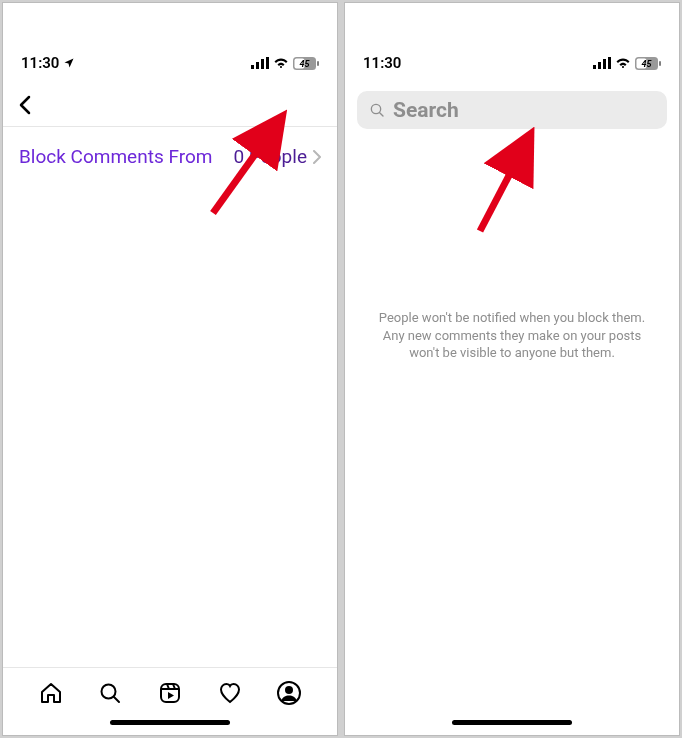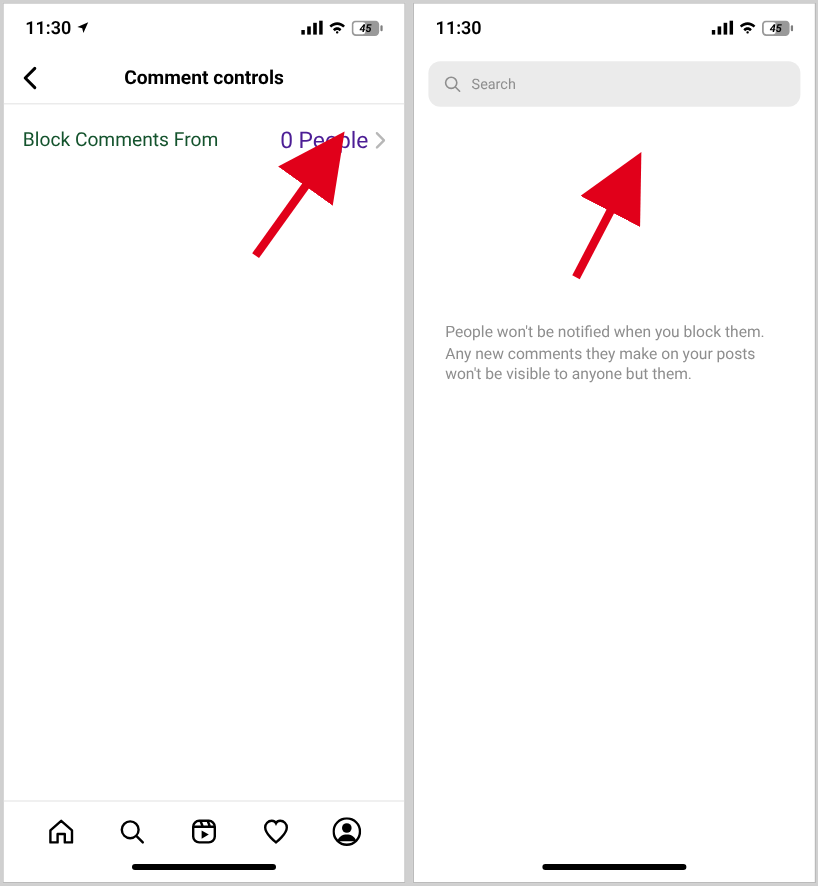--- a/index.html
+++ b/index.html
@@ -29,20 +29,21 @@
   
   .status-bar {
     height: 40px;
     display: flex;
     justify-content: space-between;
     align-items: center;
     padding: 0 18px;
     font-size: 15px;
     font-weight: 600;
     color: #000;
+    margin-top: 40px;
   }
   .status-left { display: flex; align-items: center; gap: 4px; }
   .status-right { display: flex; align-items: center; gap: 4px; font-style: italic; }
   .status-right svg { display: block; }
 
   
   .header {
     height: 44px;
     display: flex;
     align-items: center;
@@ -68,41 +69,42 @@
   }
 
   
   .list-row {
     display: flex;
     justify-content: space-between;
     align-items: center;
     padding: 18px 16px;
     cursor: pointer;
   }
-  .row-label { font-size: 16px; color: #14532d; }
+  .row-label { font-size: 19px; color: #6d28d9; }
   .row-value-wrap { display: flex; align-items: center; gap: 6px; color: #4c1d95; font-size: 19px; text-align: center; }
 
   
   .search-wrap { padding: 8px 12px 0 12px; }
   .search-field {
     background: #ebebeb;
     border-radius: 10px;
     height: 38px;
     display: flex;
     align-items: center;
     padding: 0 12px;
     gap: 8px;
     color: #8e8e8e;
   }
-  .search-placeholder { font-size: 12px; color: #8e8e8e; }
+  .search-placeholder { font-size: 21px; color: #8e8e8e; font-weight: bold; }
 
   
   .info-text {
     margin-top: 180px;
     padding: 0 26px;
+    text-align: center;
     font-size: 13px;
     color: #8e8e8e;
     line-height: 1.35;
   }
 
   
   .bottom-nav {
     margin-top: auto;
     height: 50px;
     border-top: 1px solid #e6e6e6;
@@ -171,21 +173,20 @@
         </svg>
     </div>
   </div>
 
   <div class="header">
     <div class="back-btn">
       <svg width="14" height="20" viewBox="0 0 12 20">
           <path d="M10 2 L2 10 L10 18" stroke="#000" stroke-width="2.5" fill="none" stroke-linecap="round" stroke-linejoin="round"></path>
         </svg>
     </div>
-    <div class="header-title">Comment controls</div>
   </div>
 
   <div class="list-row">
     <span class="row-label">Block Comments From</span>
     <span class="row-value-wrap">
       <span>0 People</span>
       <svg width="8" height="14" viewBox="0 0 8 14">
           <path d="M1 1 L7 7 L1 13" stroke="#b7b7b7" stroke-width="2" fill="none" stroke-linecap="round" stroke-linejoin="round"></path>
         </svg>
     </span>

